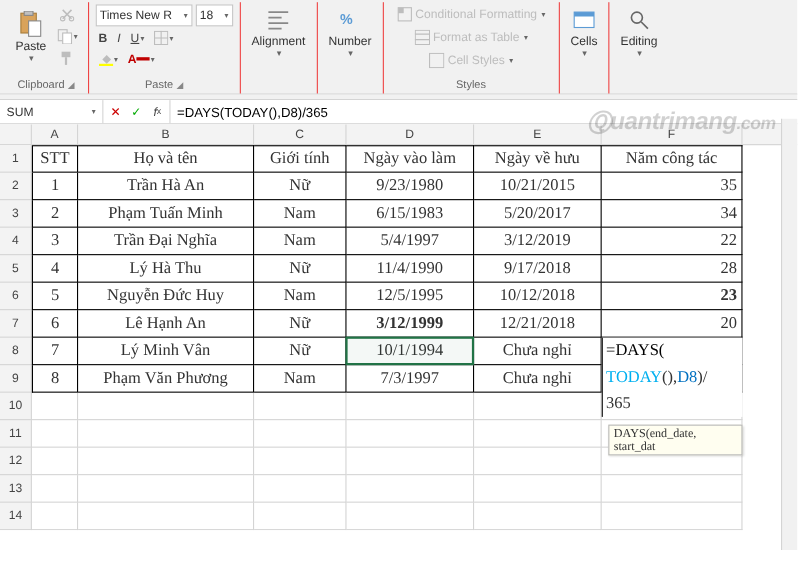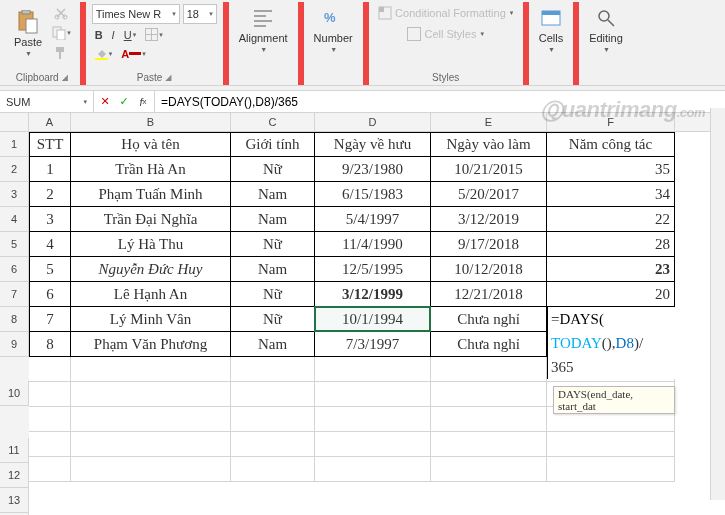--- a/index.html
+++ b/index.html
@@ -1,19 +1,19 @@
 <!DOCTYPE html>
 <html><head>
 <meta charset="utf-8">
 <style>
   * { box-sizing: border-box; margin: 0; padding: 0; }
   body { font-family: "Segoe UI", Tahoma, sans-serif; font-size: 11px; background: #fff; color: #333; width: 725px; height: 515px; overflow: hidden; position: relative; }
   
   .ribbon { background: #f1f1f1; border-bottom: 1px solid #d4d4d4; display: flex; height: 86px; padding: 2px 4px 0 4px; }
-  .ribbon-group { border-right: 6px solid #ef4444; padding: 2px 6px 0 6px; display: flex; flex-direction: column; justify-content: space-between; position: relative; }
+  .ribbon-group { border-right: 1px solid #ef4444; padding: 2px 6px 0 6px; display: flex; flex-direction: column; justify-content: space-between; position: relative; }
   .ribbon-group-body { display: flex; flex-direction: column; gap: 2px; flex: 1; }
   .ribbon-group-label { text-align: center; font-size: 10px; color: #666; padding: 2px 0; display: flex; align-items: center; justify-content: center; gap: 3px; }
   .expand-corner { font-size: 8px; color: #888; }
   .rb-row { display: flex; align-items: center; gap: 3px; }
   .rb-btn { display: inline-flex; align-items: center; justify-content: center; padding: 2px 3px; color: #444; cursor: pointer; }
   .rb-btn.disabled { color: #bdbdbd; }
   .dropdown-arrow { font-size: 7px; color: #666; margin-left: 1px; }
   .combo { background: #fff; border: 1px solid #c5c5c5; height: 20px; padding: 0 3px; font-size: 11px; display: flex; align-items: center; justify-content: space-between; }
   .combo .dropdown-arrow { color: #666; }
   .big-btn { display: flex; flex-direction: column; align-items: center; justify-content: center; padding: 2px 4px; gap: 2px; }
@@ -195,20 +195,29 @@
           <svg width="14" height="14" viewBox="0 0 14 14">
             <rect x="1" y="1" width="12" height="12" fill="none" stroke="#bdbdbd"></rect>
             <rect x="1" y="1" width="5" height="5" fill="#bdbdbd"></rect>
           </svg>
           <span>Conditional Formatting</span>
           <span class="dropdown-arrow">▾</span>
         </div>
       <div class="rb-row rb-btn disabled">
           <svg width="14" height="14" viewBox="0 0 14 14">
             <rect x="0.5" y="0.5" width="13" height="13" fill="none" stroke="#bdbdbd"></rect>
+            <line x1="0" y1="4" x2="14" y2="4" stroke="#bdbdbd"></line>
+            <line x1="0" y1="9" x2="14" y2="9" stroke="#bdbdbd"></line>
+          </svg>
+          <span>Format as Table</span>
+          <span class="dropdown-arrow">▾</span>
+        </div>
+      <div class="rb-row rb-btn disabled">
+          <svg width="14" height="14" viewBox="0 0 14 14">
+            <rect x="0.5" y="0.5" width="13" height="13" fill="none" stroke="#bdbdbd"></rect>
           </svg>
           <span>Cell Styles</span>
           <span class="dropdown-arrow">▾</span>
         </div>
     </div>
     <div class="ribbon-group-label">
         <span>Styles</span>
       </div>
   </div>
 
@@ -280,33 +289,33 @@
     <div class="row-headers" id="row-headers">
         <div class="row-header" style="height: 25px;">1</div>
         <div class="row-header" style="height: 25px;">2</div>
         <div class="row-header" style="height: 25px;">3</div>
         <div class="row-header" style="height: 25px;">4</div>
         <div class="row-header" style="height: 25px;">5</div>
         <div class="row-header" style="height: 25px;">6</div>
         <div class="row-header" style="height: 25px;">7</div>
         <div class="row-header" style="height: 25px;">8</div>
         <div class="row-header" style="height: 25px;">9</div>
-        <div class="row-header" style="height: 25px; margin-top: 24px;">10</div>
-        <div class="row-header" style="height: 25px; margin-top: 32px;">11</div>
+        <div class="row-header" style="height: 25px;">10</div>
+        <div class="row-header" style="height: 25px;">11</div>
         <div class="row-header" style="height: 25px;">12</div>
         <div class="row-header" style="height: 25px;">13</div>
         <div class="row-header" style="height: 25px;">14</div>
       </div>
     <div class="cells" id="cells">
         <div class="cell-row">
           <div class="cell hdr tbl-top tbl-left center" style="width: 42px; height: 25px;">STT</div>
           <div class="cell hdr tbl-top center" style="width: 160px; height: 25px;">Họ và tên</div>
           <div class="cell hdr tbl-top center" style="width: 84px; height: 25px; text-align: center;">Giới tính</div>
+          <div class="cell hdr tbl-top center" style="width: 116px; height: 25px;">Ngày vào làm</div>
           <div class="cell hdr tbl-top center" style="width: 116px; height: 25px;">Ngày về hưu</div>
-          <div class="cell hdr tbl-top center" style="width: 116px; height: 25px;">Ngày vào làm</div>
           <div class="cell hdr tbl-top center" style="width: 128px; height: 25px;">Năm công tác</div>
         </div>
         <div class="cell-row">
           <div class="cell data tbl-left center" style="width: 42px; height: 25px;">1</div>
           <div class="cell data center" style="width: 160px; height: 25px;">Trần Hà An</div>
           <div class="cell data center" style="width: 84px; height: 25px;">Nữ</div>
           <div class="cell data center" style="width: 116px; height: 25px;">9/23/1980</div>
           <div class="cell data center" style="width: 116px; height: 25px;">10/21/2015</div>
           <div class="cell data right" style="width: 128px; height: 25px;">35</div>
         </div>
@@ -329,21 +338,21 @@
         <div class="cell-row">
           <div class="cell data tbl-left center" style="width: 42px; height: 25px;">4</div>
           <div class="cell data center" style="width: 160px; height: 25px;">Lý Hà Thu</div>
           <div class="cell data center" style="width: 84px; height: 25px;">Nữ</div>
           <div class="cell data center" style="width: 116px; height: 25px;">11/4/1990</div>
           <div class="cell data center" style="width: 116px; height: 25px;">9/17/2018</div>
           <div class="cell data right" style="width: 128px; height: 25px;">28</div>
         </div>
         <div class="cell-row">
           <div class="cell data tbl-left center" style="width: 42px; height: 25px;">5</div>
-          <div class="cell data center" style="width: 160px; height: 25px; font-style: italic;">Nguyễn Đức Huy</div>
+          <div class="cell data center" style="width: 160px; height: 25px;">Nguyễn Đức Huy</div>
           <div class="cell data center" style="width: 84px; height: 25px;">Nam</div>
           <div class="cell data center" style="width: 116px; height: 25px;">12/5/1995</div>
           <div class="cell data center" style="width: 116px; height: 25px;">10/12/2018</div>
           <div class="cell data right" style="width: 128px; height: 25px; font-weight: bold;">23</div>
         </div>
         <div class="cell-row">
           <div class="cell data tbl-left center" style="width: 42px; height: 25px;">6</div>
           <div class="cell data center" style="width: 160px; height: 25px;">Lê Hạnh An</div>
           <div class="cell data center" style="width: 84px; height: 25px;">Nữ</div>
           <div class="cell data center" style="width: 116px; height: 25px; font-weight: bold;">3/12/1999</div>
@@ -412,13 +421,13 @@
           <div><span class="fn-today">TODAY</span><span>()</span><span>,</span><span class="fn-ref">D8</span><span>)/</span></div>
           <div>365</div>
         </div>
         <div class="tooltip" style="left: 524px; top: 254px;">DAYS(end_date, start_dat</div>
       </div>
   </div>
 </div>
 
 <div class="scroll-v"></div>
 
-<div class="watermark"><span class="q-circle">Ⓠ</span><span>uantrimang</span><span style="font-size:13px;">.com</span></div>
+<div class="watermark"><span class="q-circle">Ⓠ</span><span>uantrimang</span><span style="font-size:16px;">.com</span></div>
 
 </body></html>

